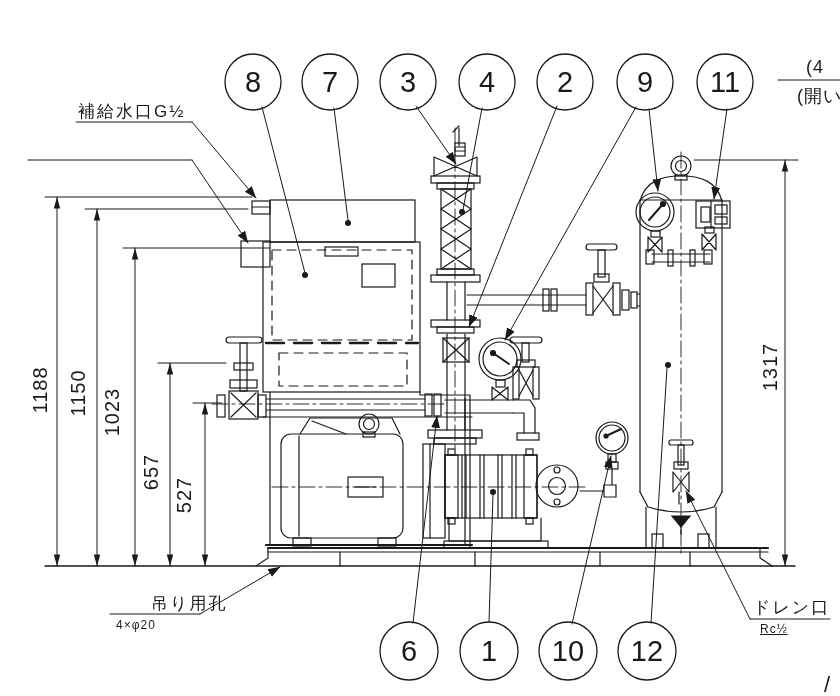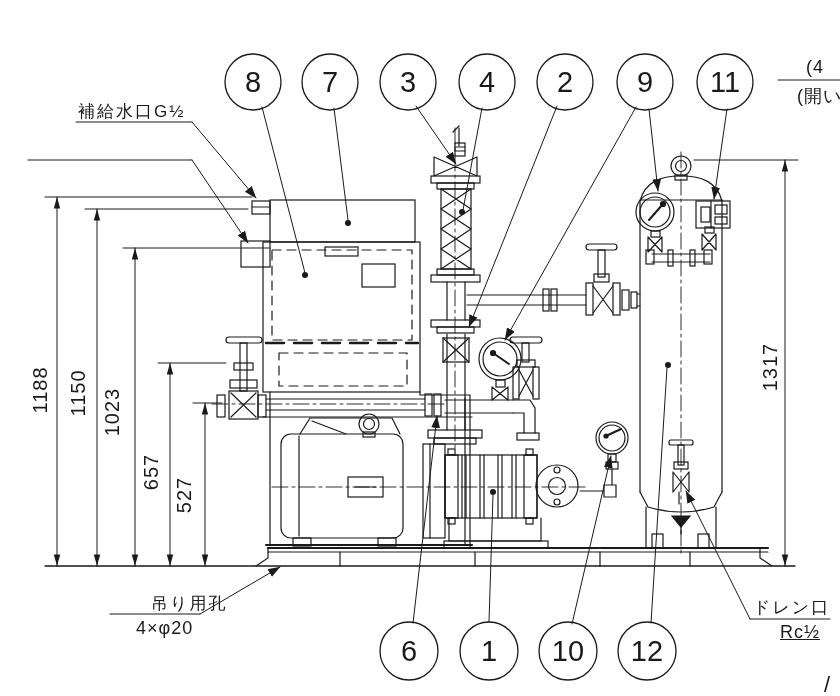--- a/index.html
+++ b/index.html
@@ -1,21 +1,21 @@
 <!DOCTYPE html>
 <html><head>
 <meta charset="utf-8">
 <style>
   html,body{margin:0;padding:0;background:#fff;}
   #stage{position:relative;width:840px;height:696px;background:#ffffff;overflow:hidden;
          font-family:"Liberation Sans",sans-serif;color:#1a1a1a;}
   #stage svg{position:absolute;left:0;top:0;}
   .lbl{position:absolute;white-space:nowrap;color:#1a1a1a;}
   .jp{font-size:17px;letter-spacing:2px;font-family:"Liberation Sans",sans-serif;}
-  .spec{font-size:18px;letter-spacing:1px;margin-left:20px;}
+  .spec{font-size:12px;letter-spacing:1px;}
   .dim{position:absolute;font-size:20px;letter-spacing:1px;
        transform:translate(-50%,-50%) rotate(-90deg);transform-origin:center;}
   .note{font-size:18px;letter-spacing:1px;}
   .corner{font-size:22px;}
   text.co{font-size:29px;fill:#1a1a1a;text-anchor:middle;font-family:"Liberation Sans",sans-serif;}
 </style>
 </head>
 <body>
 
 <div id="stage">

